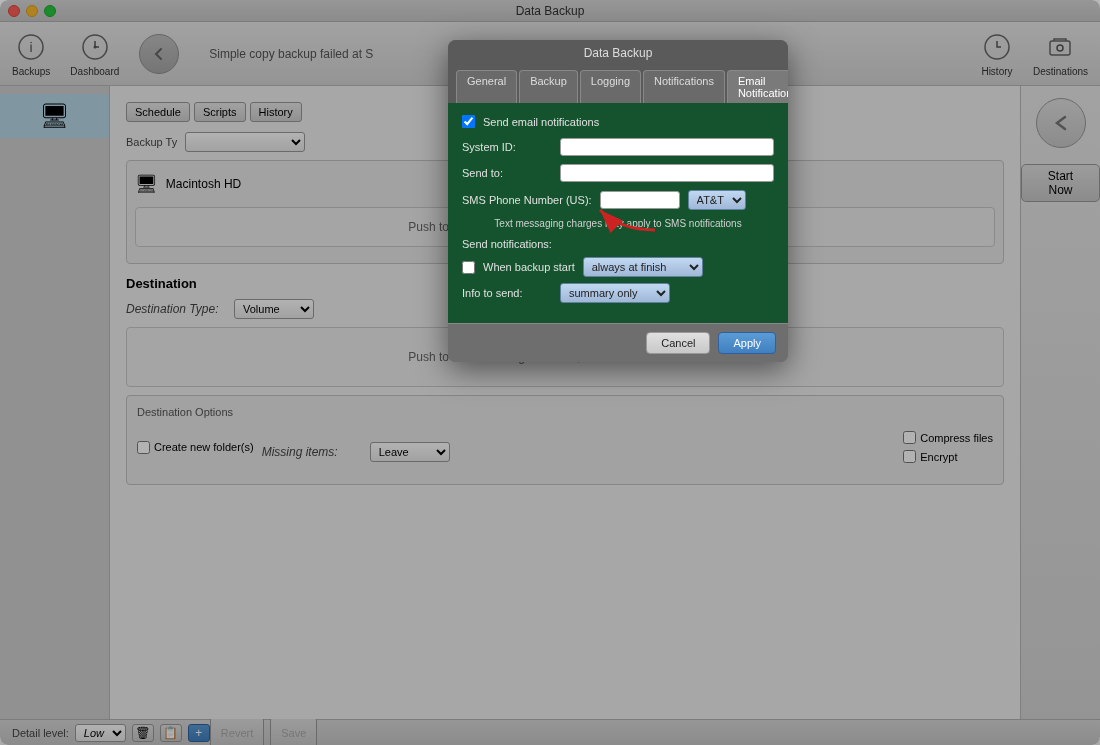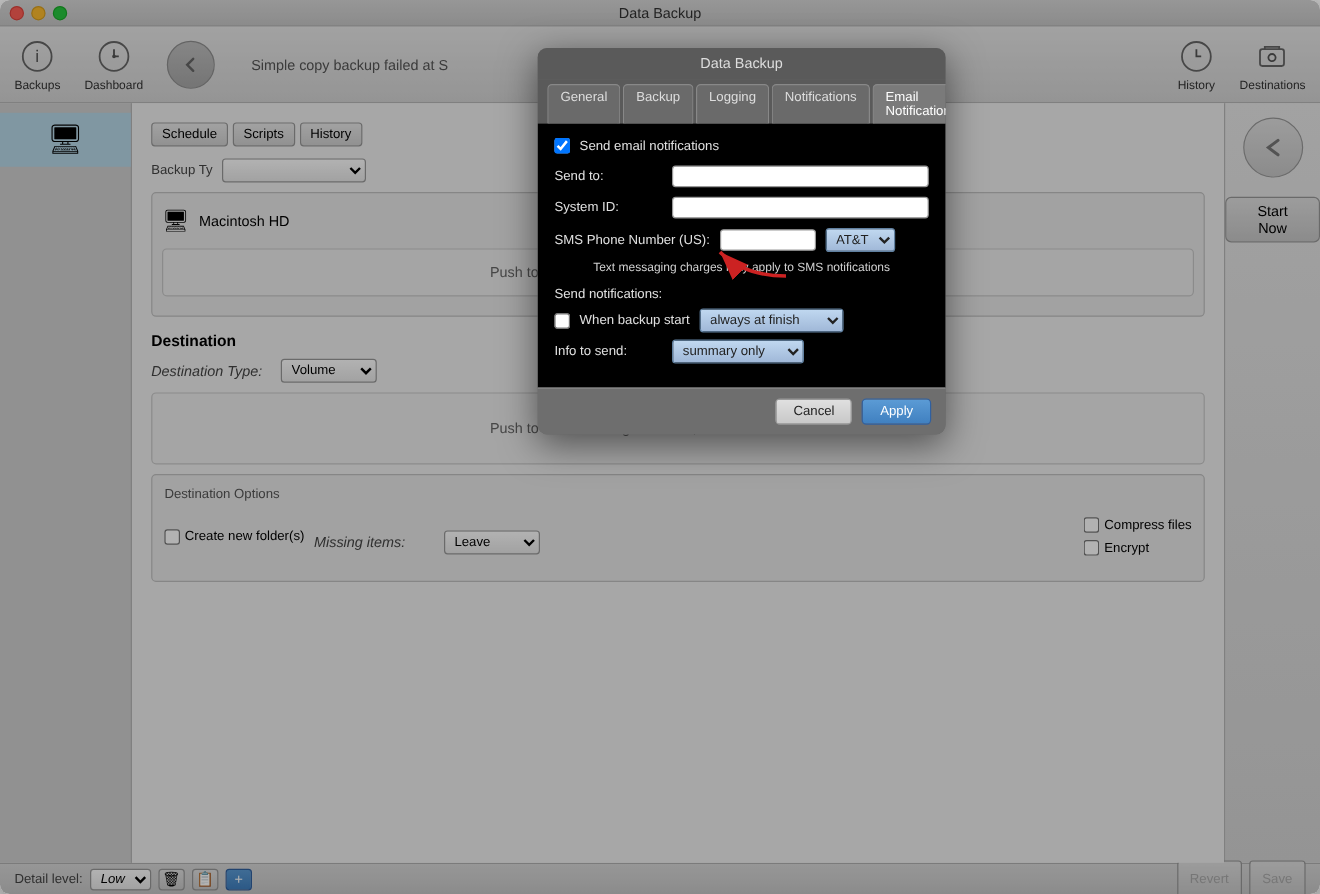--- a/index.html
+++ b/index.html
@@ -131,21 +131,20 @@
       gap: 16px;
     }
 
     
     .bottom-bar {
       height: 26px;
       background: linear-gradient(to bottom, #d8d8d8, #c8c8c8);
       border-top: 1px solid #b0b0b0;
       display: flex; align-items: center;
       padding: 0 12px;
-      justify-content: space-between;
     }
     .bottom-left { display: flex; align-items: center; gap: 6px; }
     .bottom-right { display: flex; gap: 6px; }
 
     
     .detail-select {
       height: 18px;
       font-size: 11px;
       background: linear-gradient(to bottom, #fff, #e8e8e8);
       border: 1px solid #999;
@@ -303,21 +302,21 @@
       border: 1px solid #888;
       border-bottom: none;
     }
     .modal-tab.active {
       background: #7a7a7a;
       color: white;
     }
 
     .modal-body {
       padding: 12px 14px;
-      background: #000000;
+      background: #14532d;
     }
 
     .modal-row {
       display: flex; align-items: center; gap: 8px;
       margin-bottom: 8px;
     }
     .modal-label { color: #e0e0e0; font-size: 11px; min-width: 90px; }
 
     .modal-input {
       height: 18px;
@@ -596,26 +595,26 @@
     </div>
 
     <div class="modal-body">
 
       <div class="send-notifications-row">
         <input type="checkbox" checked="" style="">
         <span class="modal-checkbox-label">Send email notifications</span>
       </div>
 
       <div class="modal-row">
+        <span class="modal-label">System ID:</span>
+        <input type="text" class="modal-input" style="">
+      </div>
+
+      <div class="modal-row">
         <span class="modal-label">Send to:</span>
-        <input type="text" class="modal-input" style="">
-      </div>
-
-      <div class="modal-row">
-        <span class="modal-label">System ID:</span>
         <input type="text" class="modal-input" style="">
       </div>
 
       <div class="modal-row">
         <span class="modal-label">SMS Phone Number (US):</span>
         <input type="text" class="modal-input" style="width: 80px; flex: 0 0 auto;">
         <select class="modal-dropdown">
           <option>AT&amp;T</option>
         </select>
       </div>

